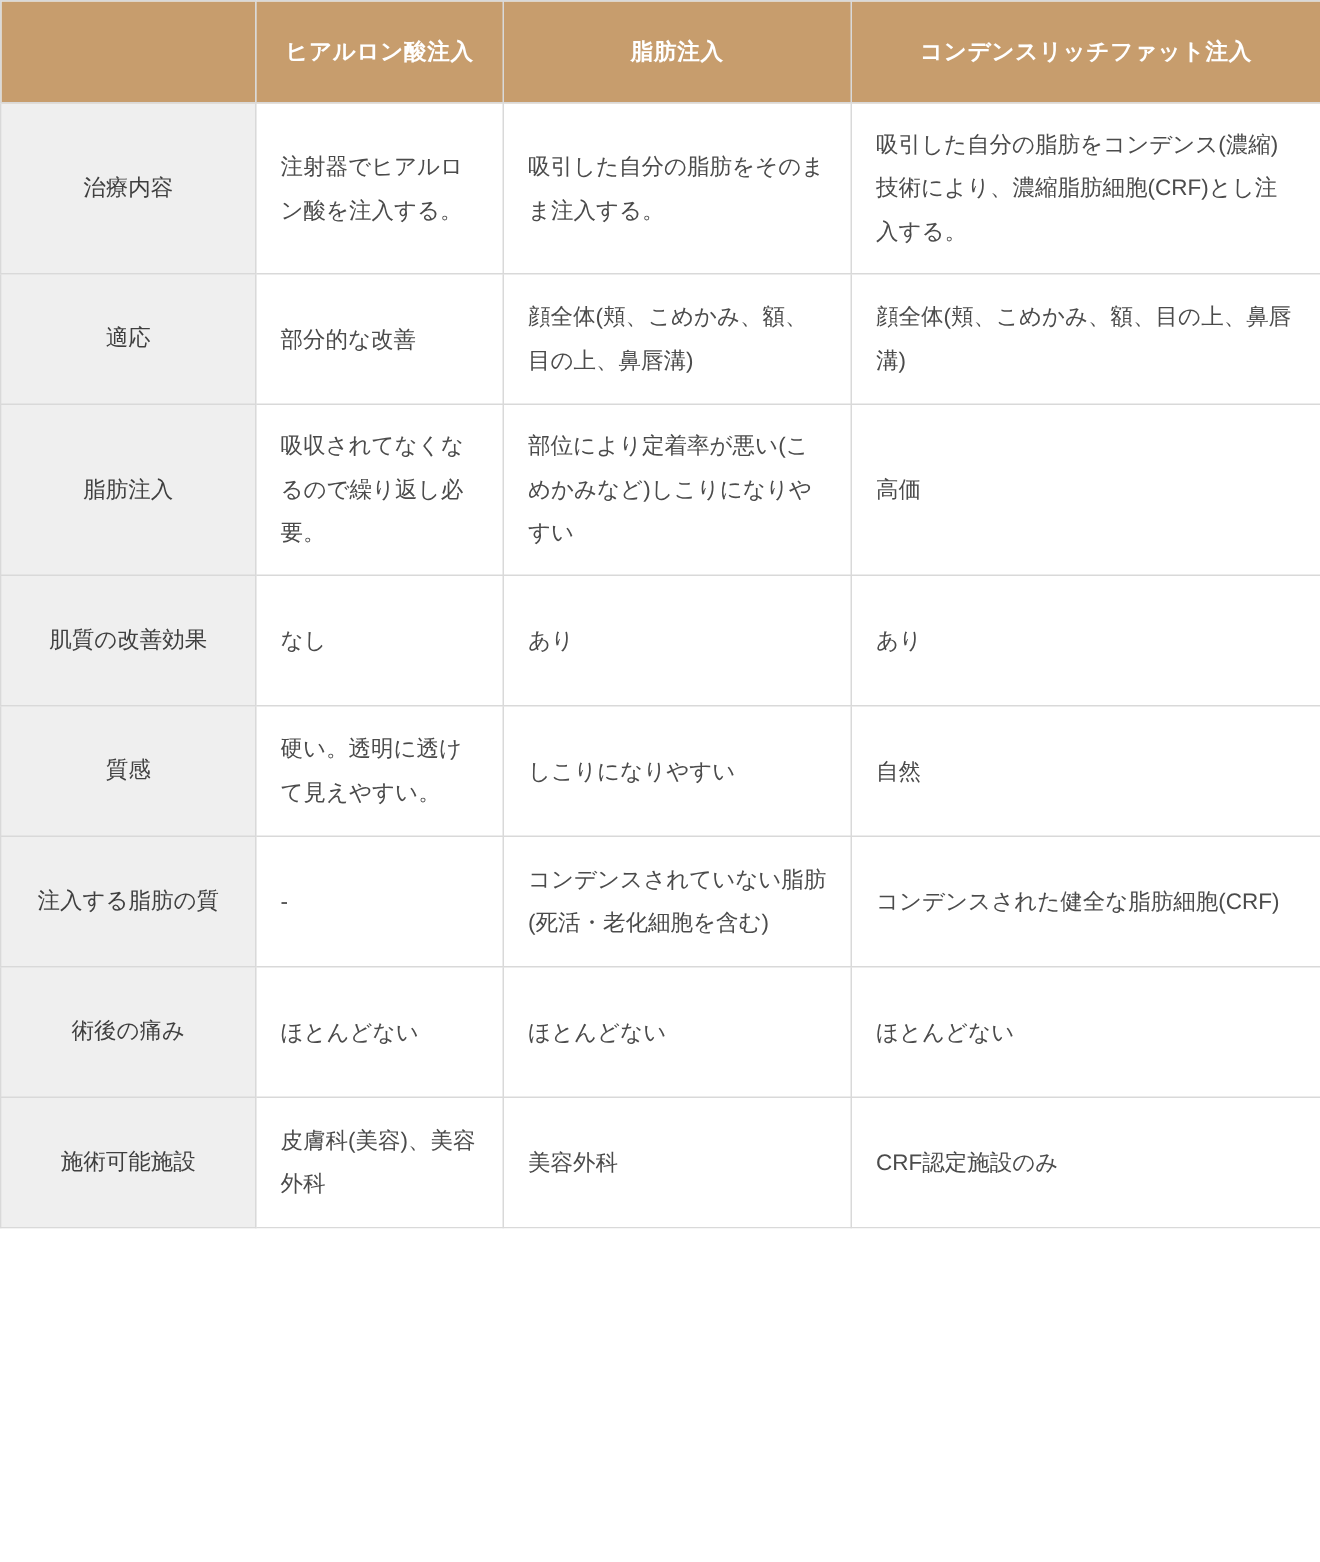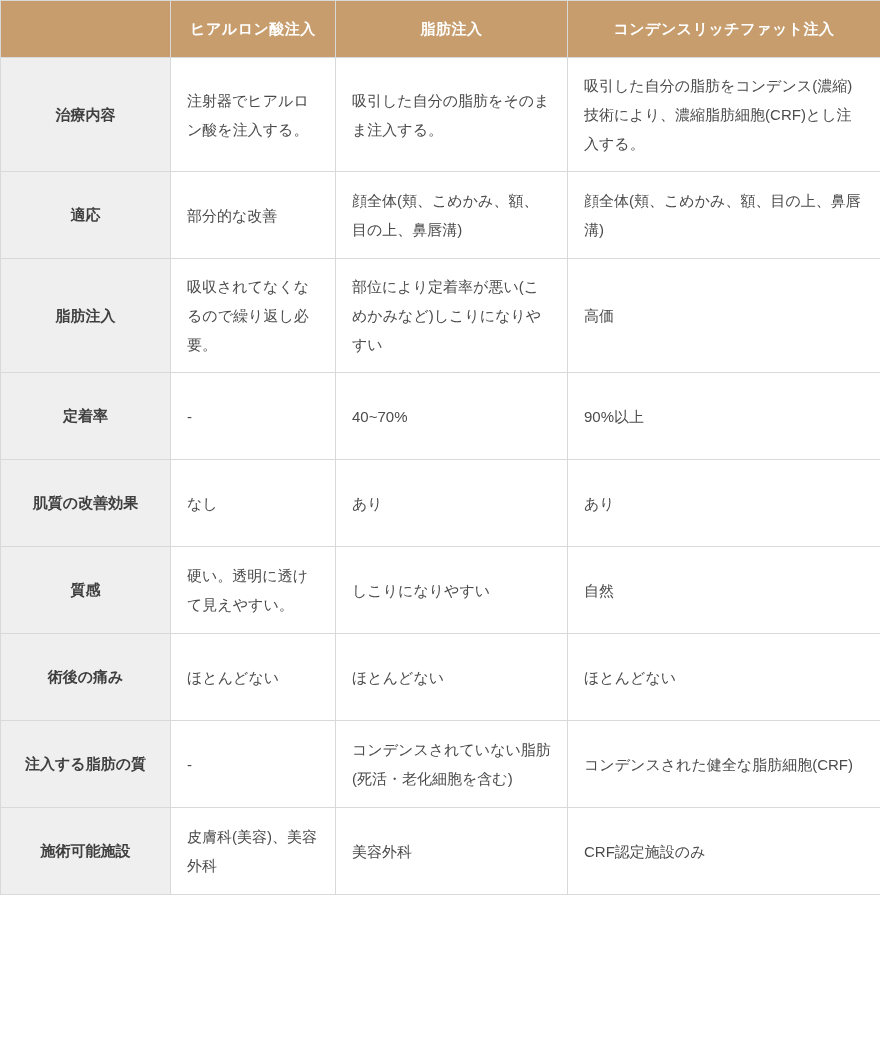--- a/index.html
+++ b/index.html
@@ -29,31 +29,31 @@
     vertical-align: middle;
     box-sizing: border-box;
   }
 
   
   table.comparison thead th {
     background: #c79d6d;
     color: #ffffff;
     font-weight: bold;
     text-align: center;
-    height: 57px;
+    height: 68px;
     padding: 6px 0;
     border-color: #d9d9d9;
     letter-spacing: 0.5px;
   }
 
   
   table.comparison tbody th.row-label {
     background: #efefef;
     color: #3f3f3f;
-    font-weight: bold;
+    font-weight: normal;
     text-align: center;
     padding: 29px 8px;
     line-height: 28px;
   }
 
   
   table.comparison tbody td {
     background: #ffffff;
     text-align: left;
     padding: 13px 16px;
@@ -94,48 +94,42 @@
           <td>顔全体(頬、こめかみ、額、目の上、鼻唇溝)</td>
           <td>顔全体(頬、こめかみ、額、目の上、鼻唇溝)</td>
         </tr>
         <tr>
           <th class="row-label">脂肪注入</th>
           <td>吸収されてなくなるので繰り返し必要。</td>
           <td>部位により定着率が悪い(こめかみなど)しこりになりやすい</td>
           <td>高価</td>
         </tr>
         <tr>
-          <th class="row-label">定着率</th>
-          <td>-</td>
-          <td>40~70%</td>
-          <td>90%以上</td>
-        </tr>
-        <tr>
           <th class="row-label">肌質の改善効果</th>
           <td>なし</td>
           <td>あり</td>
           <td>あり</td>
         </tr>
         <tr>
           <th class="row-label">質感</th>
           <td>硬い。透明に透けて見えやすい。</td>
           <td>しこりになりやすい</td>
           <td>自然</td>
         </tr>
         <tr>
+          <th class="row-label">注入する脂肪の質</th>
+          <td>-</td>
+          <td>コンデンスされていない脂肪(死活・老化細胞を含む)</td>
+          <td>コンデンスされた健全な脂肪細胞(CRF)</td>
+        </tr>
+        <tr>
           <th class="row-label">術後の痛み</th>
           <td>ほとんどない</td>
           <td>ほとんどない</td>
           <td>ほとんどない</td>
-        </tr>
-        <tr>
-          <th class="row-label">注入する脂肪の質</th>
-          <td>-</td>
-          <td>コンデンスされていない脂肪(死活・老化細胞を含む)</td>
-          <td>コンデンスされた健全な脂肪細胞(CRF)</td>
         </tr>
         <tr>
           <th class="row-label">施術可能施設</th>
           <td>皮膚科(美容)、美容外科</td>
           <td>美容外科</td>
           <td>CRF認定施設のみ</td>
         </tr>
       </tbody>
   </table>
 </div>

